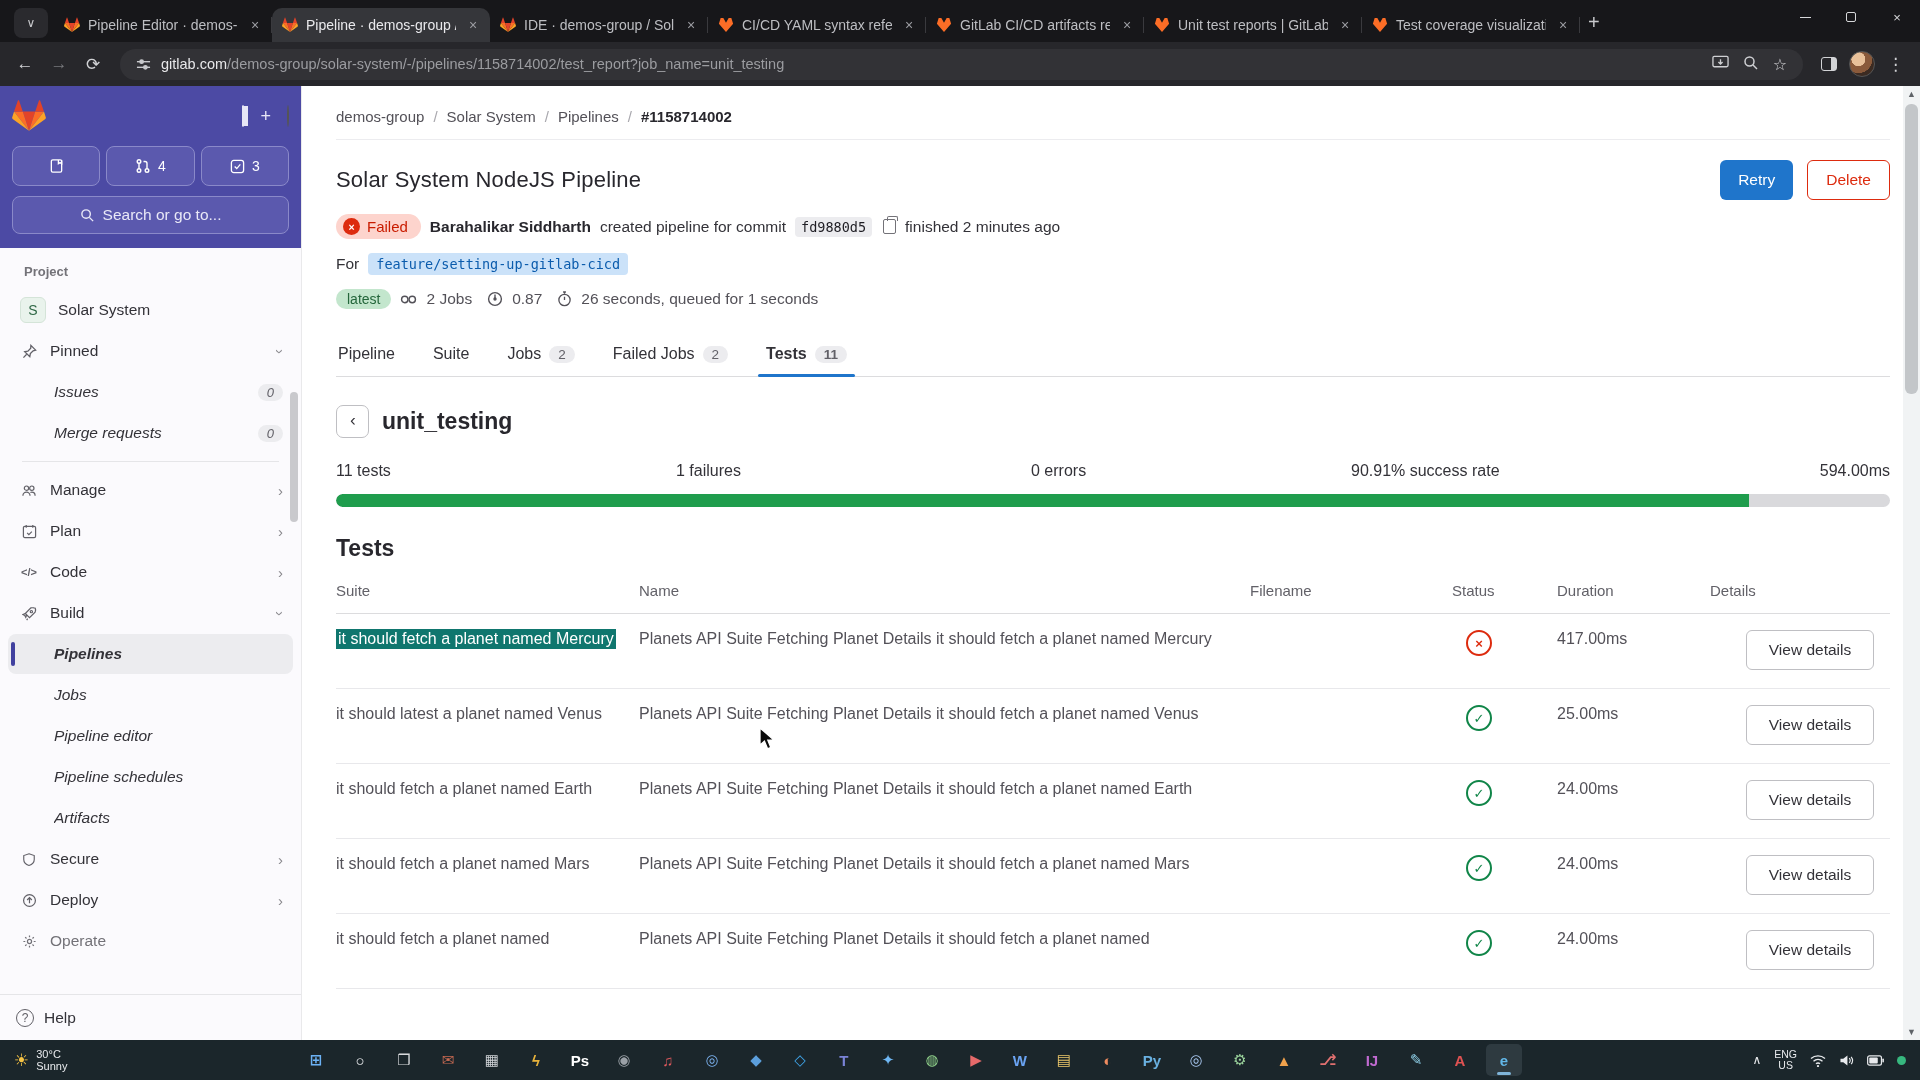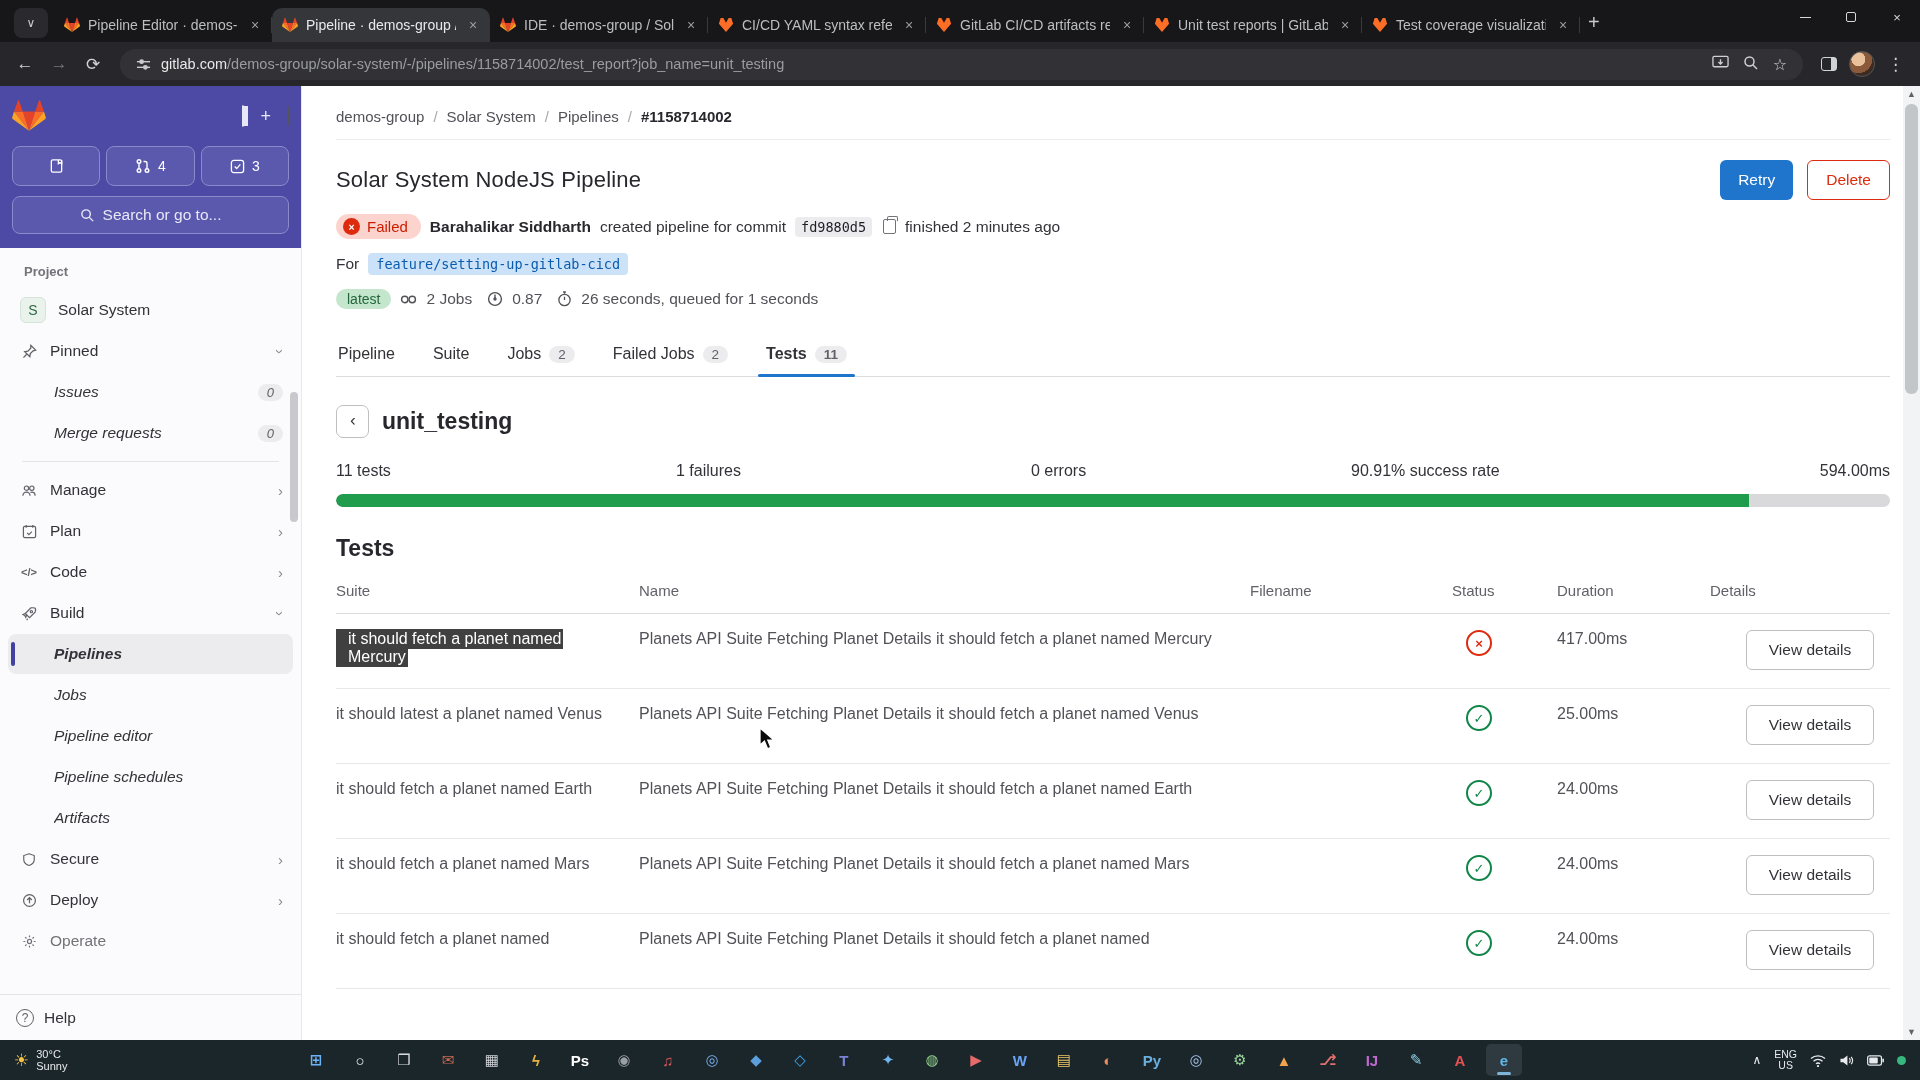--- a/index.html
+++ b/index.html
@@ -106,21 +106,21 @@
 .trow { display:grid; grid-template-columns:303px 611px 202px 105px 153px 1fr; align-items:start; border-bottom:1px solid #e8e8eb; padding:16px 0 18px; color:#535158; font-size:16px; }
 .trow.head { color:#626168; font-size:15px; padding:12px 0 14px; border-bottom:1px solid #dcdcde; }
 .trow > div { padding-right:16px; }
 .cell-status { display:flex; justify-content:flex-start; padding-left:14px; }
 .trow.head .cell-status { padding-left:0; }
 .sicon { width:26px; height:26px; border-radius:50%; border:2px solid; display:flex; align-items:center; justify-content:center; font-size:13px; font-weight:bold; background:#fff; }
 .sicon.fail { border-color:#dd2b0e; color:#dd2b0e; }
 .sicon.pass { border-color:#108548; color:#108548; }
 .vd-btn { height:40px; border:1px solid #bfbfc3; border-radius:6px; background:#fff; color:#333238; font-size:15.5px; display:flex; align-items:center; justify-content:center; width:128px; margin-left:auto; }
 .cell-details { display:flex; }
-.selblue { background:#404040; color:#fff; box-decoration-break:clone; -webkit-box-decoration-break:clone; padding:1px 2px 2px 12px; }
+.selblue { background:#0f766e; color:#fff; box-decoration-break:clone; -webkit-box-decoration-break:clone; padding:1px 2px 2px 2px; }
 
 
 .pscroll { position:absolute; right:0; top:86px; width:17px; height:954px; background:#f1f3f4; }
 .pscroll .arr { position:absolute; left:0; width:17px; height:16px; color:#5f6368; font-size:9px; display:flex; align-items:center; justify-content:center; }
 .pscroll .thumb { position:absolute; left:2px; top:18px; width:13px; height:290px; border-radius:6px; background:#c3c6c9; }
 
 
 .taskbar { position:absolute; bottom:0; left:0; width:1920px; height:40px; background:#1b262b; display:flex; align-items:center; color:#e8eaed; }
 .weather { display:flex; align-items:center; gap:7px; padding:0 14px; height:100%; }
 .weather .sun { color:#f6c344; font-size:17px; }

